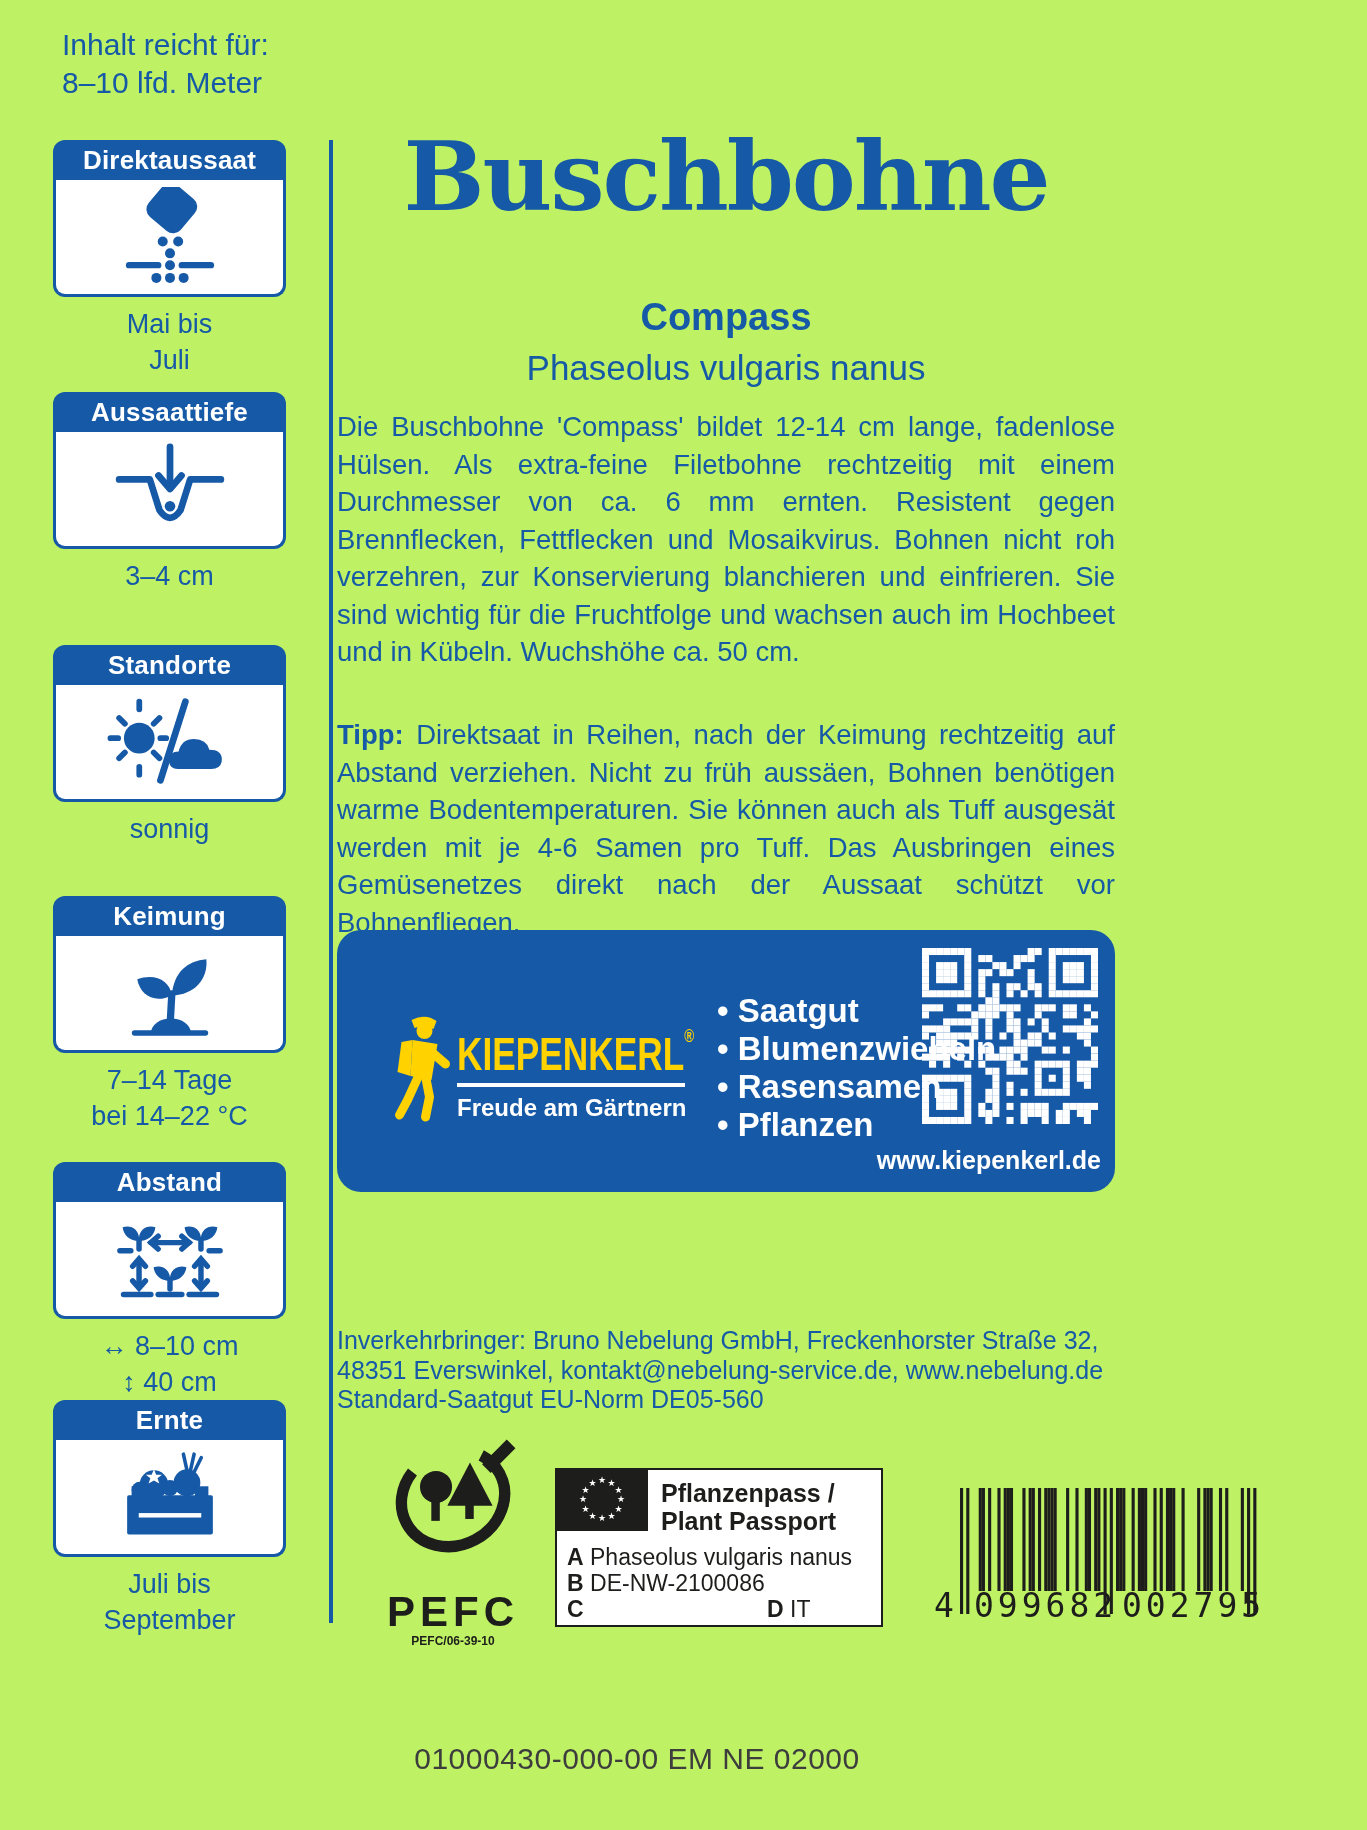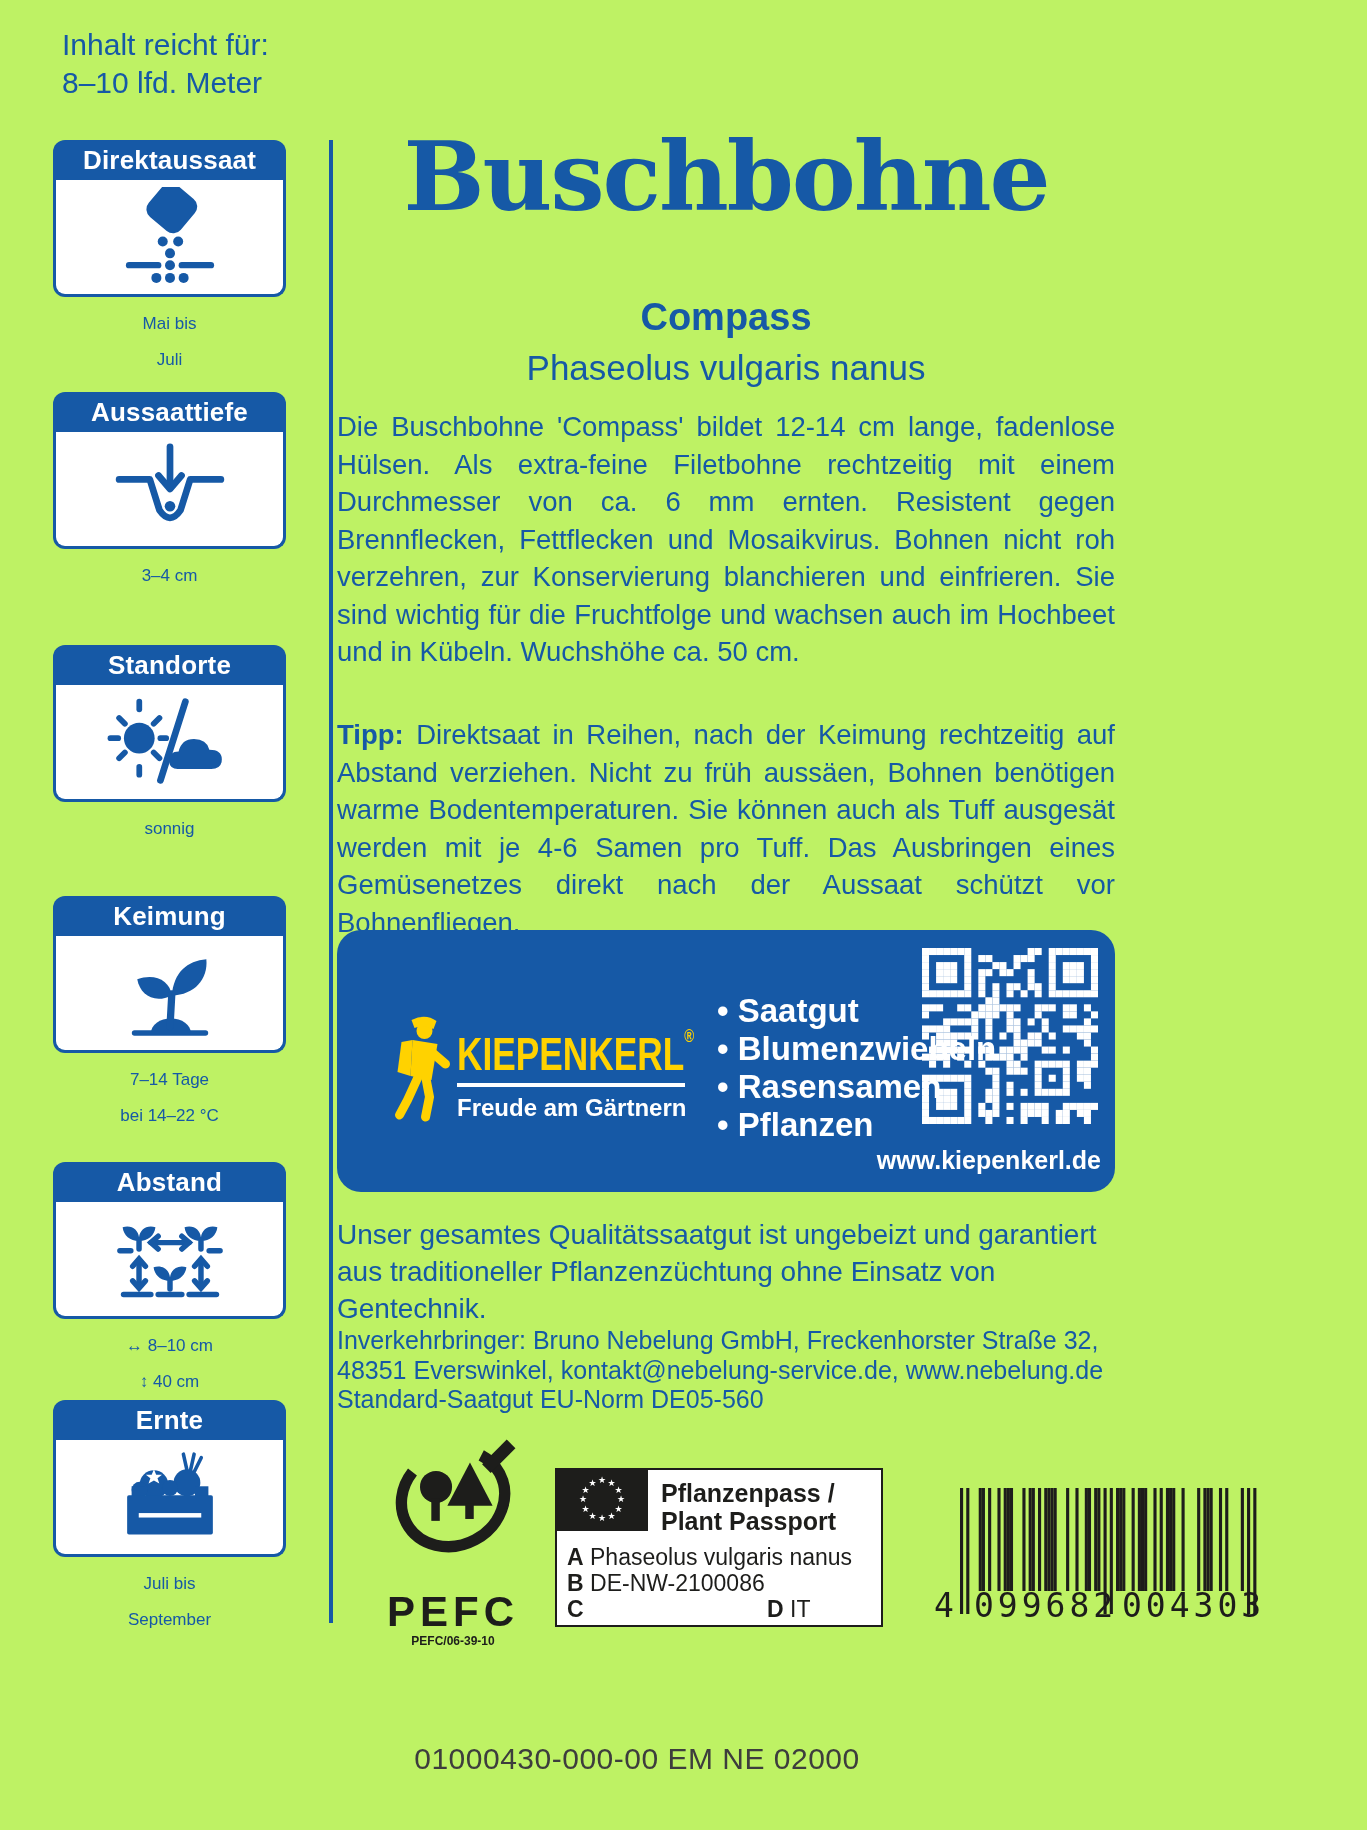--- a/index.html
+++ b/index.html
@@ -13,21 +13,21 @@
     font-family:"Liberation Sans","DejaVu Sans",sans-serif;color:var(--blue);
   }
   
   .note{position:absolute;left:62px;top:26px;font-size:30px;line-height:38px;color:var(--blue);}
   .divider{position:absolute;left:329px;top:140px;width:3.5px;height:1483px;background:var(--blue);}
   .infobox{position:absolute;left:53px;width:233px;}
   .ib-head{height:40px;background:var(--blue);border-radius:12px 12px 0 0;color:#fff;
     font-weight:bold;font-size:26px;display:flex;align-items:center;justify-content:center;letter-spacing:.2px;}
   .ib-body{height:114px;border:3.5px solid var(--blue);border-top:none;border-radius:0 0 12px 12px;
     display:flex;align-items:center;justify-content:center;background:#fff;color:var(--blue);}
-  .ib-cap{margin-top:9px;text-align:center;color:var(--blue);font-size:17px;line-height:36px;}
+  .ib-cap{margin-top:9px;text-align:center;color:var(--blue);font-size:27px;line-height:36px;}
   
   .main-abs{position:absolute;left:337px;width:778px;}
   .title{top:122px;text-align:center;font-family:"DejaVu Serif","Liberation Serif",serif;
     font-weight:bold;font-size:96px;line-height:110px;letter-spacing:-2px;color:var(--blue);}
   .variety{top:296px;text-align:center;font-size:38px;font-weight:bold;color:var(--blue);}
   .botanical{top:348px;text-align:center;font-size:35px;color:var(--blue);}
   .bodytext{font-size:27.5px;line-height:37.5px;text-align:justify;color:var(--blue);}
   .desc{top:408px;}
   .tip{top:716px;}
   .tip b{font-weight:bold;}
@@ -564,21 +564,20 @@
         <rect x="84" y="168" width="7" height="7" fill="#ffffff"></rect>
         <rect x="98" y="168" width="7" height="7" fill="#ffffff"></rect>
         <rect x="119" y="168" width="7" height="7" fill="#ffffff"></rect>
         <rect x="133" y="168" width="7" height="7" fill="#ffffff"></rect>
         <rect x="140" y="168" width="7" height="7" fill="#ffffff"></rect>
         <rect x="161" y="168" width="7" height="7" fill="#ffffff"></rect>
       </svg>
     <div class="kp-web">www.kiepenkerl.de</div>
   </div>
 
-  <div class="main-abs bodytext quality">Unser gesamtes Qualitätssaatgut ist ungebeizt und garantiert aus traditioneller Pflanzenzüchtung ohne Einsatz von Gentechnik.</div>
   <div class="main-abs distrib">
     <div>Inverkehrbringer: Bruno Nebelung GmbH, Freckenhorster Straße 32,</div>
     <div>48351 Everswinkel, kontakt@nebelung-service.de, www.nebelung.de</div>
     <div>Standard-Saatgut EU-Norm DE05-560</div>
   </div>
 
   <div class="pefc">
     <svg width="140" height="132" viewBox="0 0 140 140" style="color:var(--ink)">
       <ellipse cx="70" cy="66" rx="56" ry="50" fill="none" stroke="currentColor" stroke-width="12" stroke-dasharray="252 81" stroke-dashoffset="28" transform="rotate(-28 70 66)"></ellipse>
       <line x1="110" y1="30" x2="127" y2="13" stroke="currentColor" stroke-width="13" stroke-linecap="square"></line>
@@ -666,18 +665,18 @@
         <rect x="246.48000000000002" y="0" width="3.12" height="103" fill="#1d1d1b"></rect>
         <rect x="249.60000000000002" y="0" width="3.12" height="103" fill="#1d1d1b"></rect>
         <rect x="258.96000000000004" y="0" width="3.12" height="103" fill="#1d1d1b"></rect>
         <rect x="265.2" y="0" width="3.12" height="103" fill="#1d1d1b"></rect>
         <rect x="280.8" y="0" width="3.12" height="103" fill="#1d1d1b"></rect>
         <rect x="287.04" y="0" width="3.12" height="126" fill="#1d1d1b"></rect>
         <rect x="293.28000000000003" y="0" width="3.12" height="126" fill="#1d1d1b"></rect>
       </svg>
     <div class="bc-digit bc-lead">4</div>
     <div class="bc-digit bc-g1">099682</div>
-    <div class="bc-digit bc-g2">004303</div>
+    <div class="bc-digit bc-g2">002795</div>
   </div>
 
   <div class="footer-code">01000430-000-00 EM NE 02000</div>
 
 </div>
 
 </body></html>

